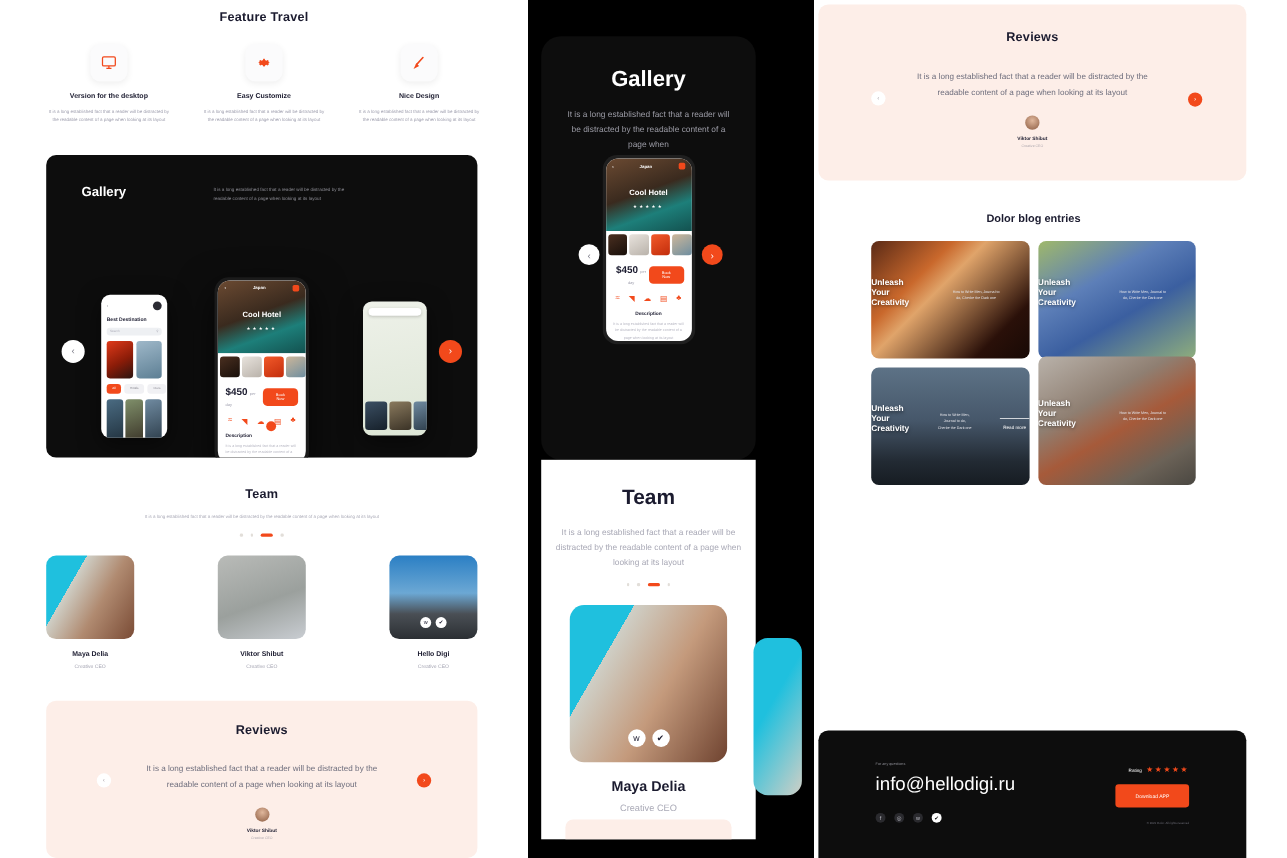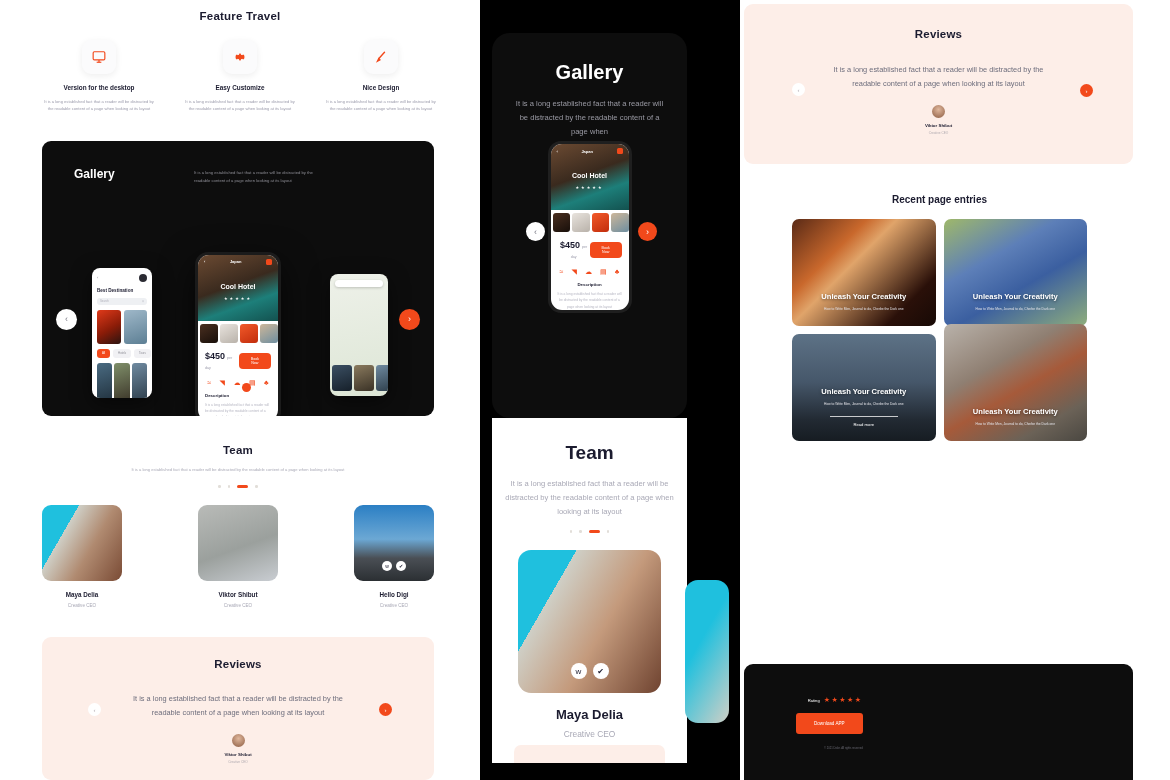--- a/index.html
+++ b/index.html
@@ -142,21 +142,21 @@
 
   
   .reviews-c { position: absolute; left: 4px; top: 4px; width: 389px; height: 160px; background: #fdeee8; border-radius: 9px; text-align: center; padding-top: 24px; }
   .revc-text { font-size: 7.4px; line-height: 1.85; color: #6d6d7c; margin-top: 23px; padding: 0 80px; }
   .revc-prev { position: absolute; left: 48px; top: 79px; width: 13px; height: 13px; border-radius: 50%; background: #fff; display: flex; align-items: center; justify-content: center; font-size: 6px; color: #b0aab0; border: none; }
   .revc-next { position: absolute; right: 40px; top: 80px; width: 13px; height: 13px; border-radius: 50%; background: #f2491b; display: flex; align-items: center; justify-content: center; font-size: 6px; color: #fff; border: none; }
 
   .blog-sec { position: absolute; left: 52px; top: 194px; width: 295px; }
   .blog-title { text-align: center; font-size: 10px; font-weight: 700; color: #1b1b2f; }
   .blog-grid { display: grid; grid-template-columns: 1fr 1fr; gap: 8px; margin-top: 14px; }
-  .blog-card { height: 107px; border-radius: 7px; position: relative; overflow: hidden; display: flex; flex-direction: column; align-items: center; justify-content: flex-end; padding-bottom: 14px; }
+  .blog-card { height: 107px; border-radius: 7px; position: relative; overflow: hidden; display: flex; flex-direction: row; align-items: center; justify-content: flex-end; padding-bottom: 14px; }
   .blog-card.tall { height: 117px; }
   .blog-card.offset { margin-top: -10px; }
   .bc-h { font-size: 7.6px; font-weight: 700; color: #fff; text-shadow: 0 1px 3px rgba(0,0,0,.5); z-index: 2; }
   .bc-p { font-size: 3.3px; line-height: 1.85; color: #e3e3e8; text-align: center; margin-top: 5px; padding: 0 26px; z-index: 2; }
   .bc-btn { margin-top: 9px; font-size: 4.2px; color: #fff; border-top: 1px solid rgba(255,255,255,.75); padding-top: 5px; width: 68px; text-align: center; z-index: 2; }
 
   .contact-sec { position: absolute; left: 52px; top: 485px; width: 295px; }
   .contact-title { text-align: center; font-size: 10px; font-weight: 700; color: #1b1b2f; }
   .cf-row { display: flex; gap: 9px; margin-top: 14px; }
   .cf-field { flex: 1; height: 20px; background: #ededed; border-radius: 3px; padding: 4px 7px; position: relative; }
@@ -447,21 +447,21 @@
       <div class="sec-title-sm">Reviews</div>
       <div class="revc-text">It is a long established fact that a reader will be distracted by the readable content of a page when looking at its layout</div>
       <div class="rev-ava" style="background:radial-gradient(circle at 50% 35%,#e0b79c,#8c5c42);"></div>
       <div class="rev-name">Viktor Shibut</div>
       <div class="rev-role">Creative CEO</div>
       <button class="revc-prev">‹</button>
       <button class="revc-next">›</button>
     </section>
 
     <section class="blog-sec">
-      <div class="blog-title">Recent page entries</div>
+      <div class="blog-title">Dolor blog entries</div>
       <div class="blog-grid">
 
         <div class="blog-card" style="background:linear-gradient(135deg,#5a2a16 0%,#c9682c 30%,#e0a46a 42%,#2a1009 80%,#170905 100%);">
           <div class="bc-h">Unleash Your Creativity</div>
           <div class="bc-p">How to Write Men, Journal to do, Cherbe the Dark one</div>
         </div>
 
         <div class="blog-card" style="background:linear-gradient(150deg,#9fb86a 0%,#5d7fb8 35%,#3b5fa0 60%,#8fae7c 100%);">
           <div class="bc-h">Unleash Your Creativity</div>
           <div class="bc-p">How to Write Men, Journal to do, Cherbe the Dark one</div>
@@ -476,20 +476,30 @@
         <div class="blog-card tall offset" style="background:linear-gradient(150deg,#b9b2aa 0%,#8f7f72 35%,#a65a3a 55%,#6b6257 80%,#4a4741 100%);">
           <div class="bc-h">Unleash Your Creativity</div>
           <div class="bc-p">How to Write Men, Journal to do, Cherbe the Dark one</div>
         </div>
 
       </div>
     </section>
 
 
     <footer class="footer">
+      <div class="ft-left">
+        <div class="ft-lab">For any questions</div>
+        <div class="ft-mail">info@hellodigi.ru</div>
+        <div class="ft-soc">
+          <span class="ft-s">f</span>
+          <span class="ft-s">◎</span>
+          <span class="ft-s">w</span>
+          <span class="ft-s active">✔</span>
+        </div>
+      </div>
       <div class="ft-right">
         <div class="ft-rate">
           <span>Rating</span><span class="stars">★★★★★</span>
         </div>
         <button class="ft-dl">Download APP</button>
         <div class="ft-cr">© 2021 Dolor. All rights reserved</div>
       </div>
     </footer>
 
   </div>

